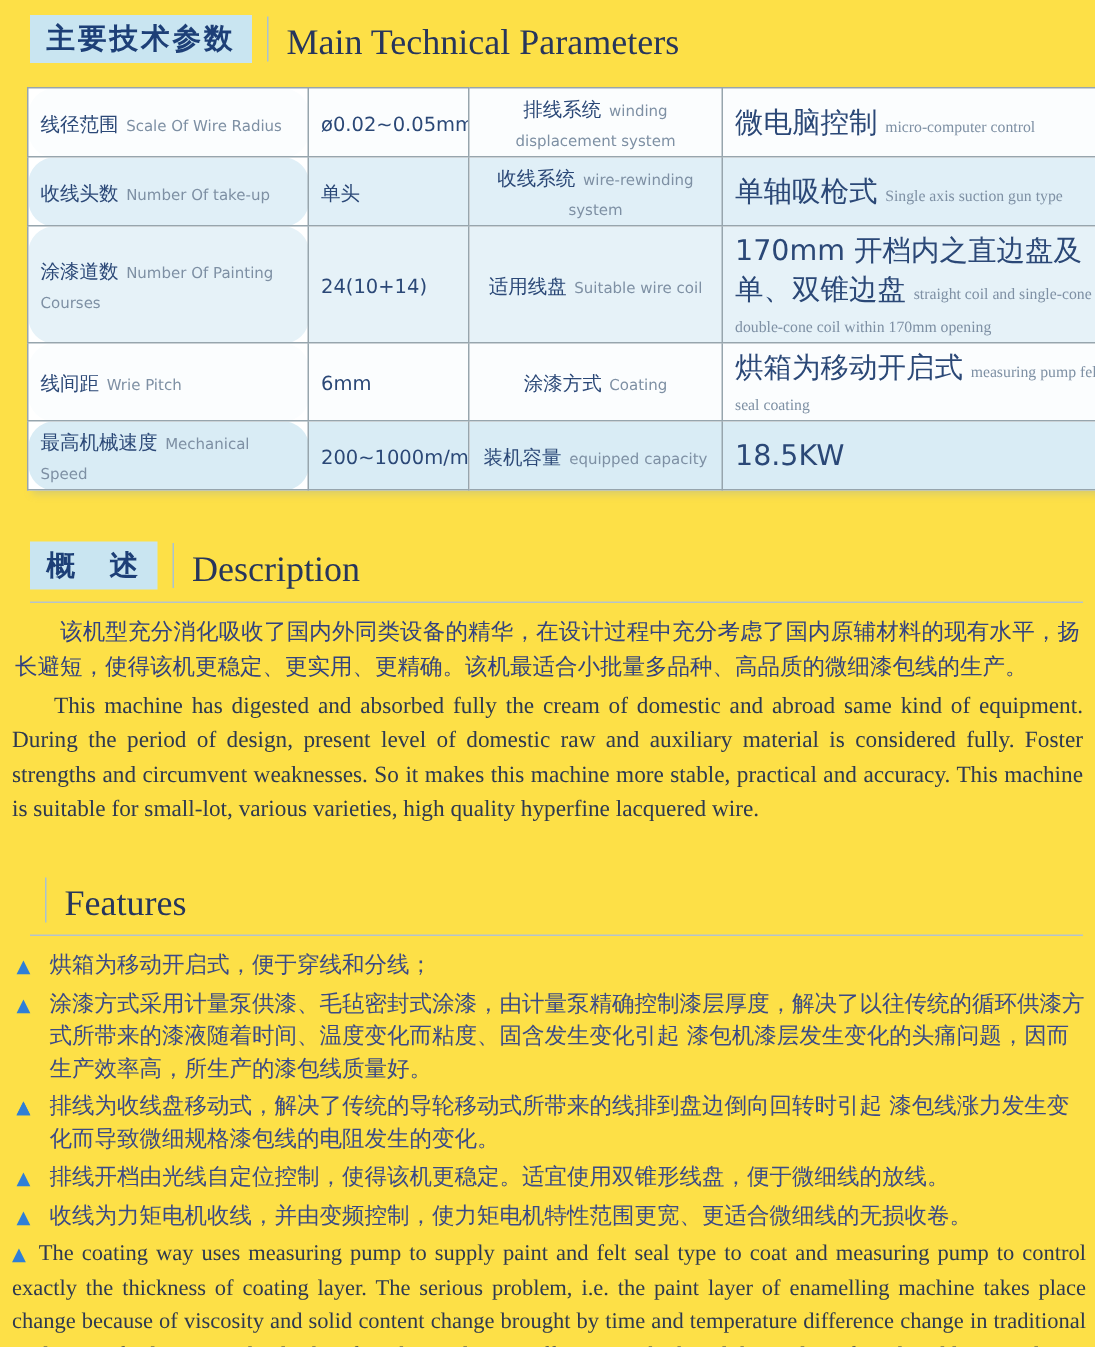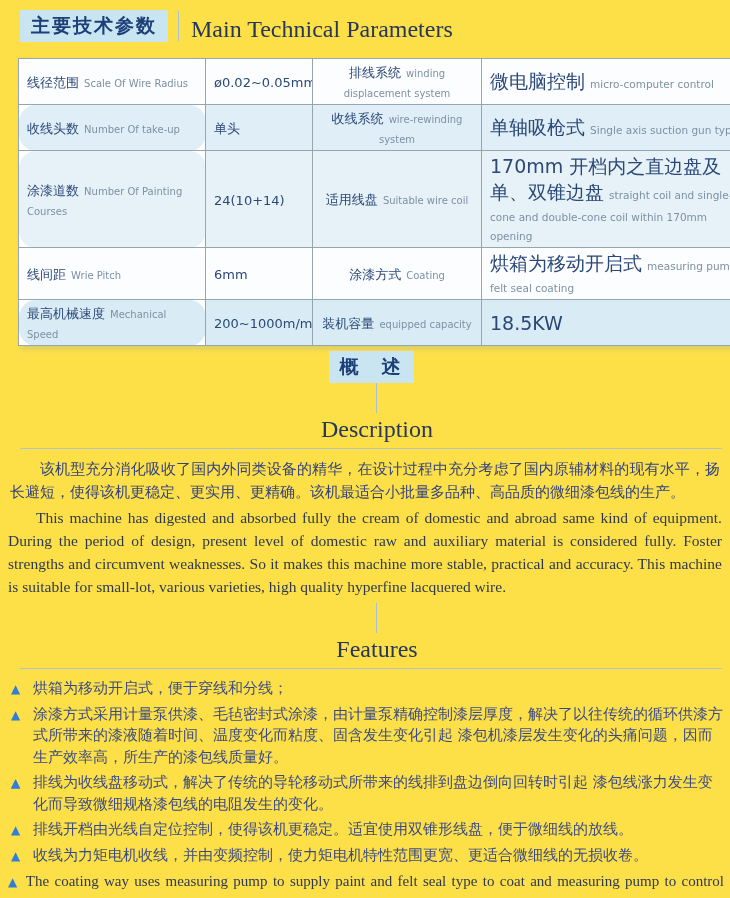--- a/index.html
+++ b/index.html
@@ -60,45 +60,46 @@
     overflow:hidden;
   }
   td.c1{width:170px;border-radius:17px;}
   td.c2{width:90px;text-align:left;}
   td.c3{width:152px;text-align:center;}
   td.c4{width:258px;}
   .lab-zh{font-size:13px;color:#2b4877;}
   .lab-en{font-size:10px;color:#7e90a4;}
   .val{font-size:13px;color:#2b4877;}
   .val2-zh{font-size:19px;color:#2b4877;}
-  .val2-en{font-size:10.5px;color:#7e90a4;}
+  .val2-en{font-size:10.5px;color:#7e90a4;font-family:Liberation Serif, serif;}
   tr.r0{background:#fbfdfe;height:27px;}
   tr.r1{background:#e0eff7;height:26px;}
   tr.r2{background:#e6f2f8;height:34px;}
   tr.r3{background:#fbfdfe;height:25px;}
   tr.r4{background:#d9ecf5;height:27px;}
   
   .desc-zh{
     margin:9px 10px 0 10px;
     font-size:15px;
     line-height:23px;
     color:#33427f;
     text-indent:2em;
     text-align:justify;
+    font-family:Liberation Mono, monospace;
   }
   .desc-en{
     margin:2px 8px 0 8px;
     font-family:"Liberation Serif","DejaVu Serif",serif;
     font-size:15.5px;
     line-height:23px;
     color:#2e3950;
     text-indent:28px;
     text-align:justify;
   }
-  .sp-top{margin-top:5px;flex-direction:column;}
+  .sp-top{margin-top:34px;}
   
   .features{margin:9px 6px 0 8px;}
   .tri{color:#2f7fd6;font-size:12px;}
   .feat-zh{
     position:relative;
     padding-left:25px;
     font-size:15px;
     line-height:21.5px;
     color:#3b4a86;
     margin-bottom:4px;

